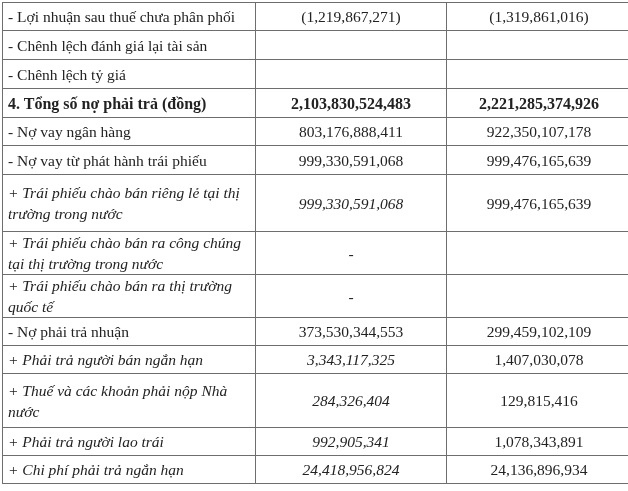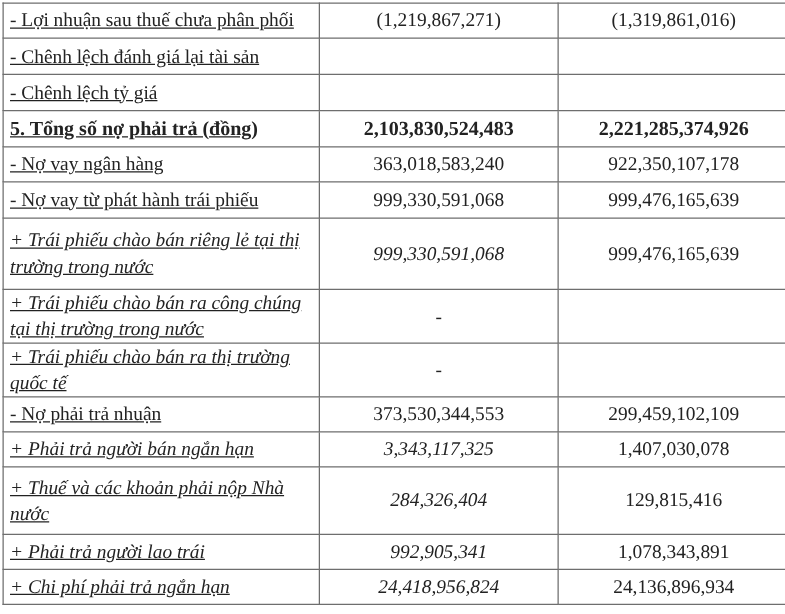--- a/index.html
+++ b/index.html
@@ -28,21 +28,20 @@
       font-size: 15.5px;
       line-height: 21px;
       vertical-align: middle;
       padding: 0;
     }
     .tbl td.label {
       width: 243px;
       padding-left: 5px;
       padding-right: 4px;
       text-align: left;
-      text-decoration: underline;
     }
     .tbl td.val {
       text-align: center;
     }
     .tbl td.c1 { width: 190px; margin-top: 32px; }
     .tbl td.c2 { width: 184px; }
     .bold { font-weight: bold; }
     .ital { font-style: italic; }
     .h29 { height: 28px; }
     .h30 { height: 29px; }
@@ -65,27 +64,27 @@
       <td class="label">- Chênh lệch đánh giá lại tài sản</td>
       <td class="val c1"></td>
       <td class="val c2"></td>
     </tr>
     <tr class="h30">
       <td class="label">- Chênh lệch tỷ giá</td>
       <td class="val c1"></td>
       <td class="val c2"></td>
     </tr>
     <tr class="h30 total">
-      <td class="label bold">5. Tổng số nợ phải trả (đồng)</td>
+      <td class="label bold">4. Tổng số nợ phải trả (đồng)</td>
       <td class="val c1 bold">2,103,830,524,483</td>
       <td class="val c2 bold">2,221,285,374,926</td>
     </tr>
     <tr class="h29">
       <td class="label">- Nợ vay ngân hàng</td>
-      <td class="val c1">363,018,583,240</td>
+      <td class="val c1">803,176,888,411</td>
       <td class="val c2">922,350,107,178</td>
     </tr>
     <tr class="h30">
       <td class="label">- Nợ vay từ phát hành trái phiếu</td>
       <td class="val c1">999,330,591,068</td>
       <td class="val c2">999,476,165,639</td>
     </tr>
     <tr class="h2l">
       <td class="label ital">+ Trái phiếu chào bán riêng lẻ tại thị trường trong nước</td>
       <td class="val c1 ital">999,330,591,068</td>

